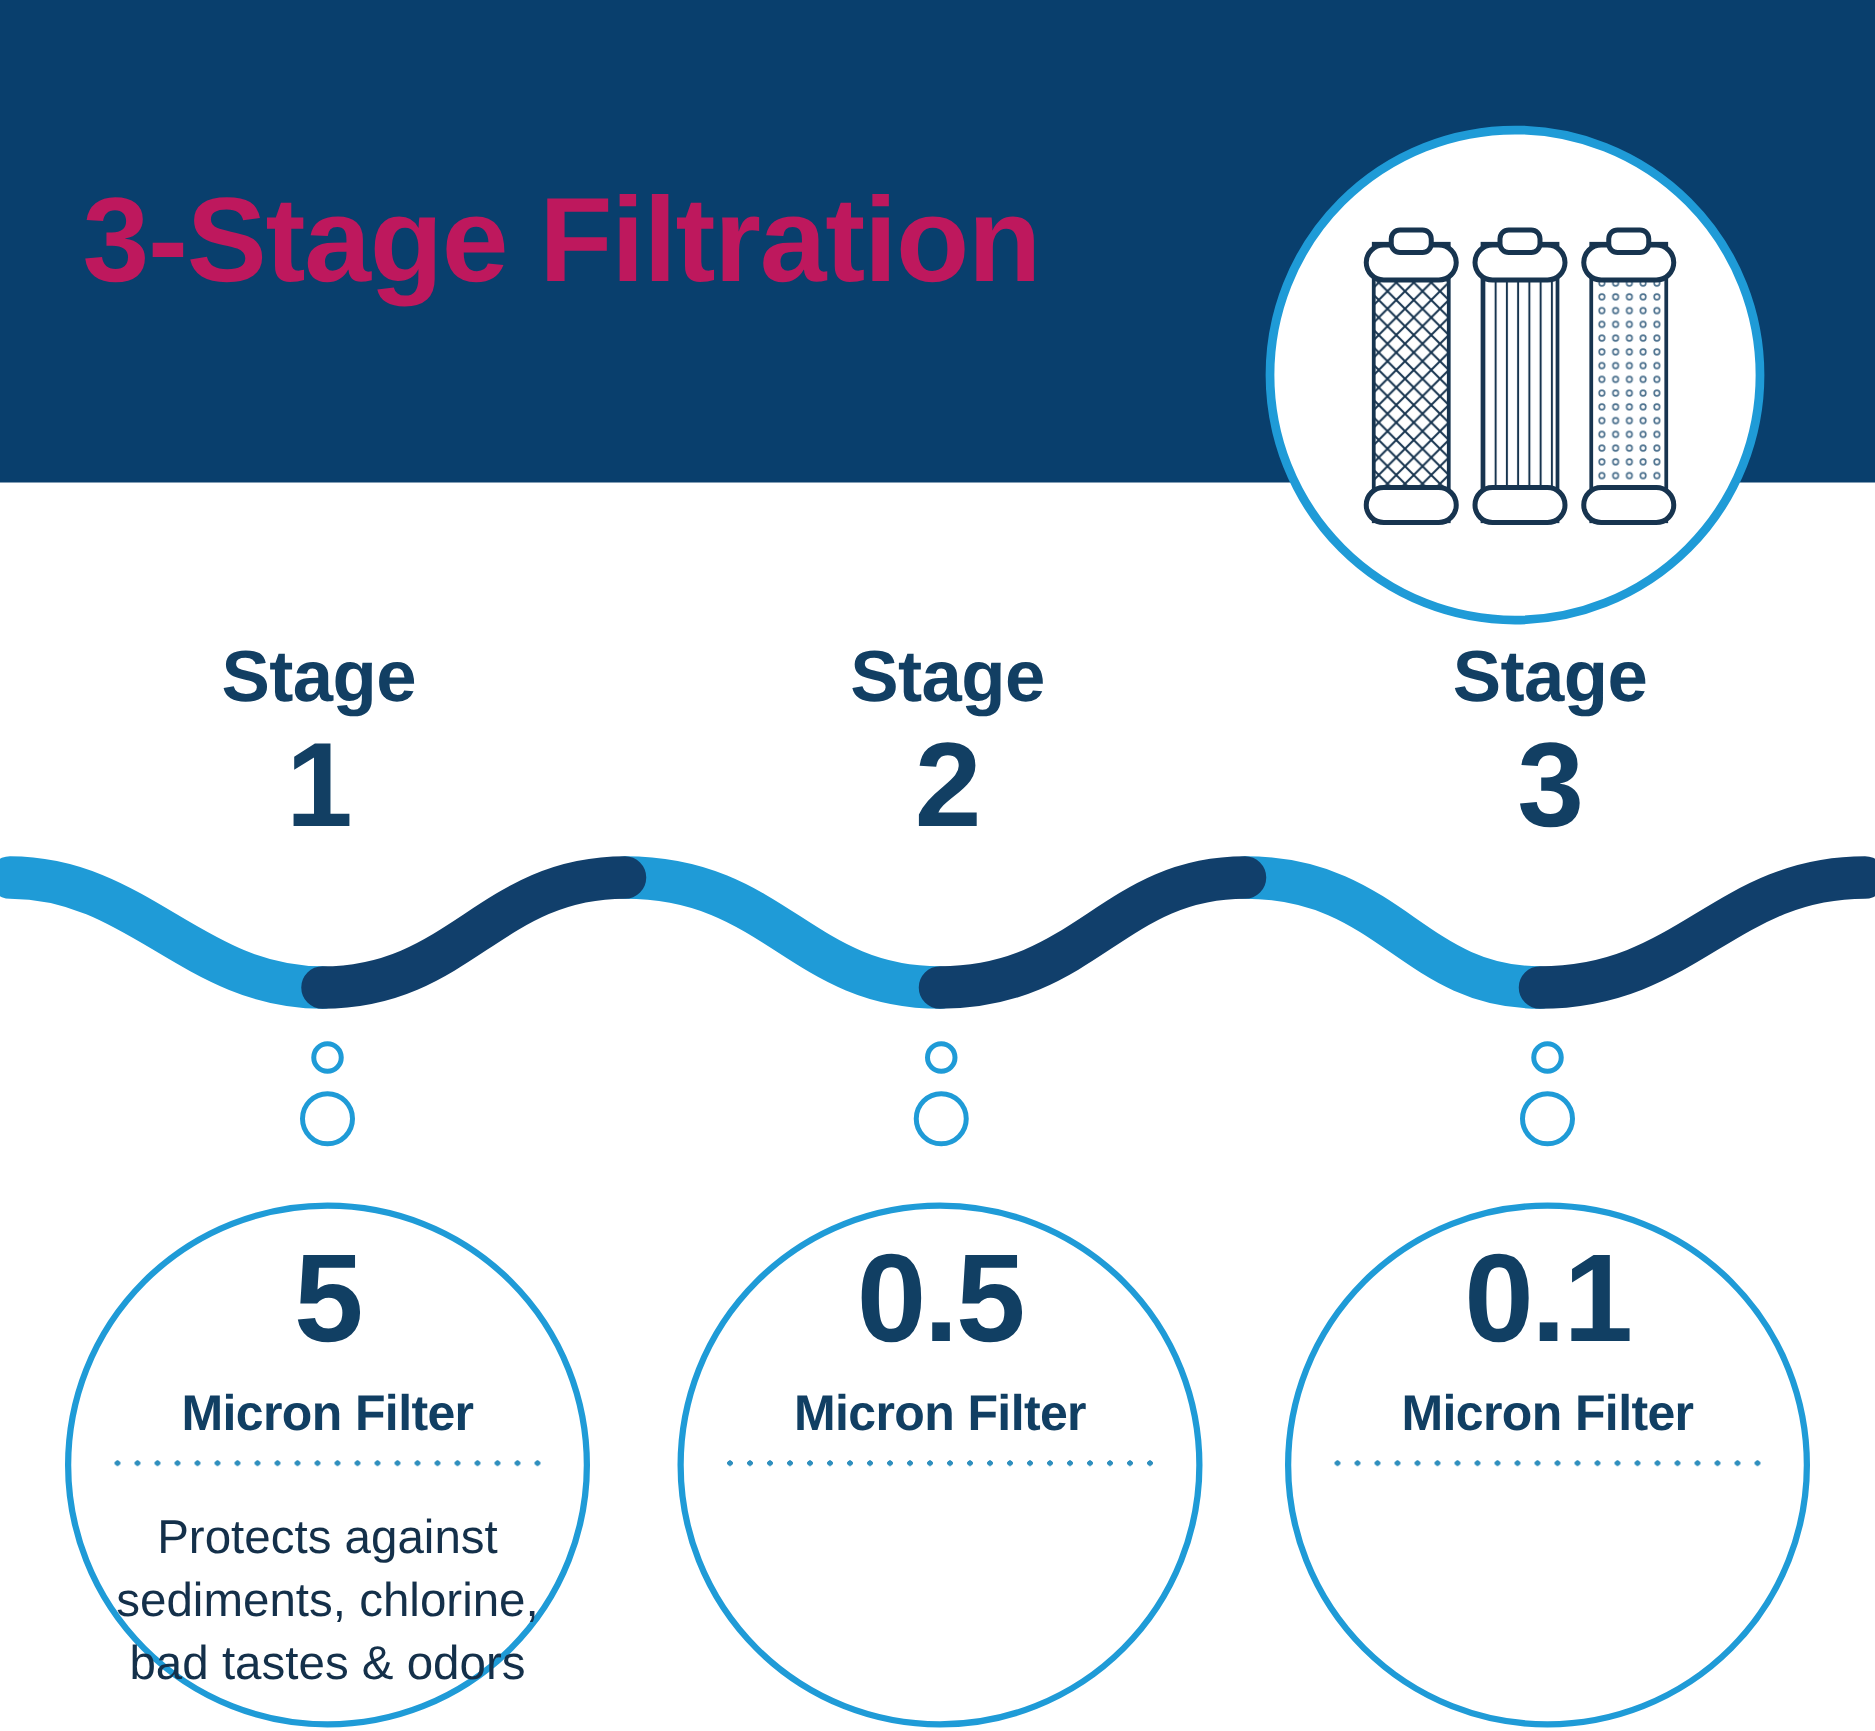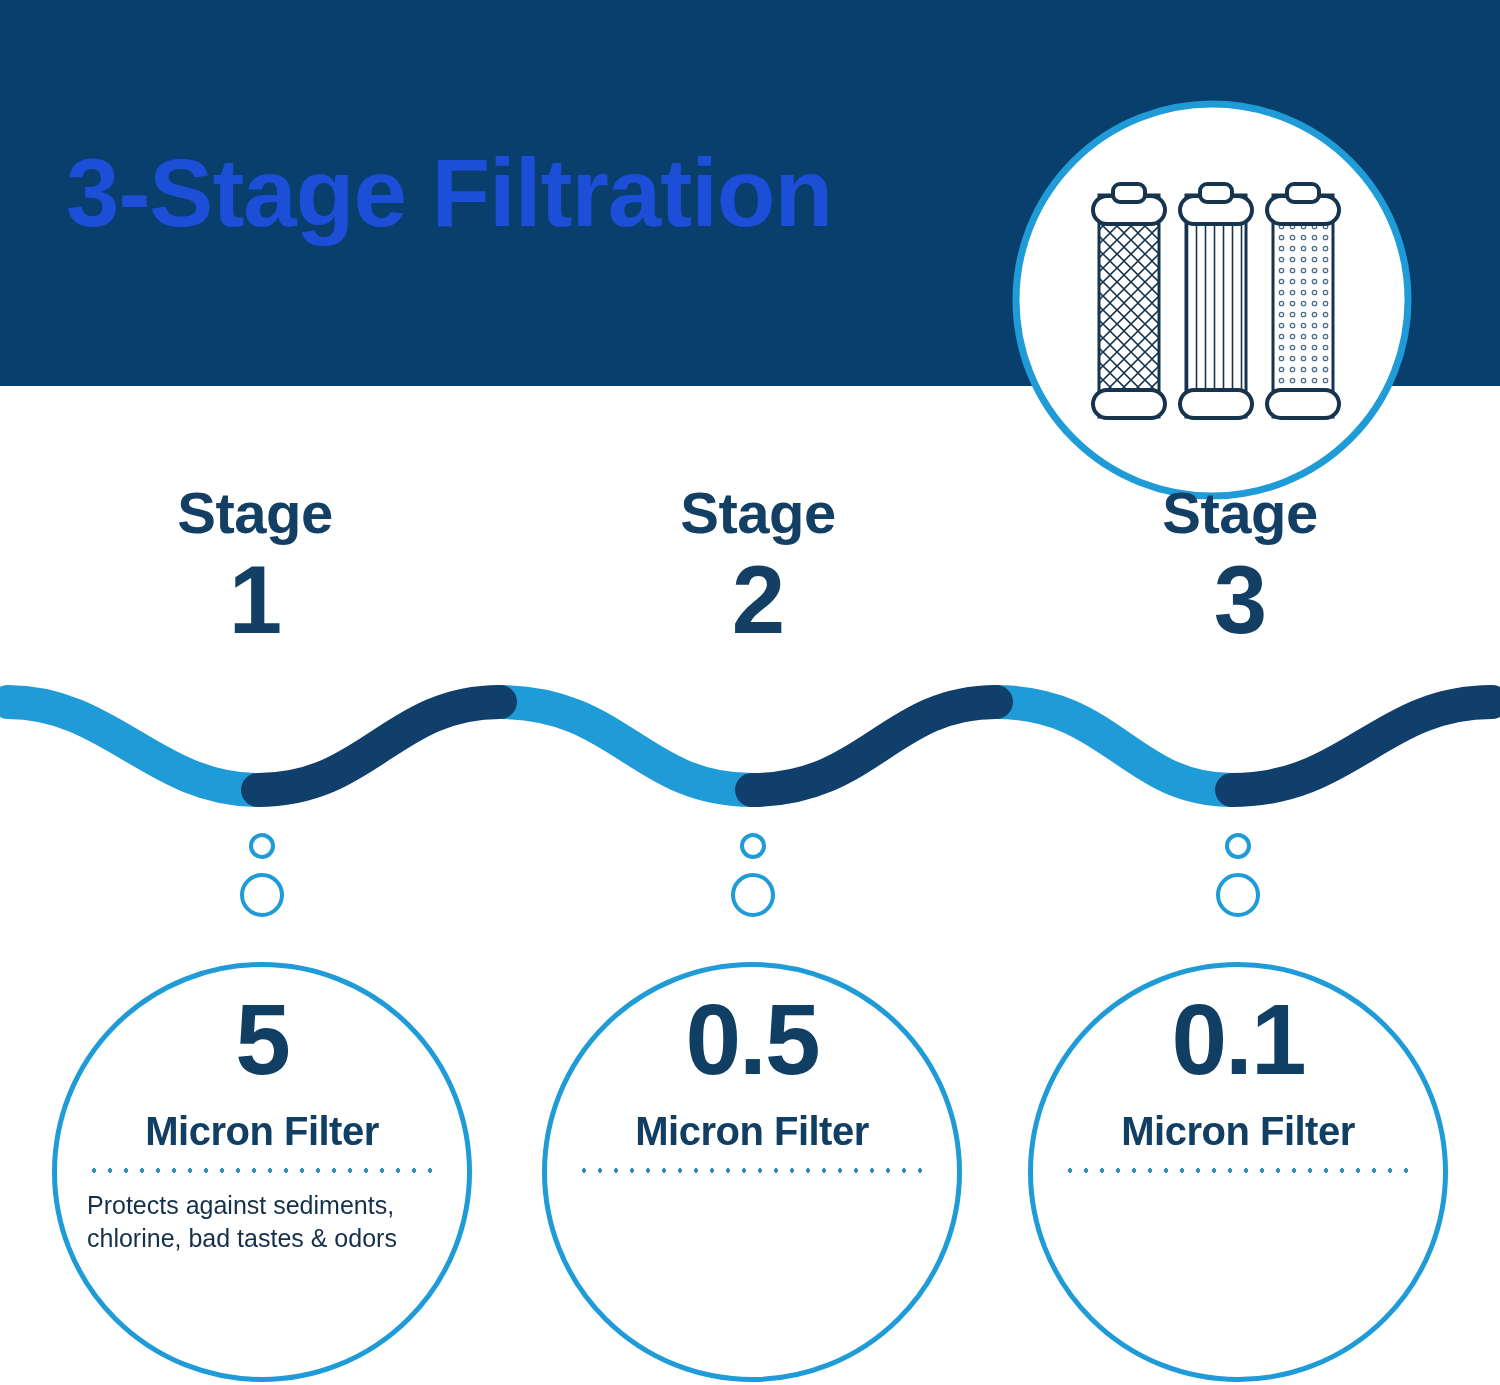--- a/index.html
+++ b/index.html
@@ -23,39 +23,39 @@
     width: 1500px;
     height: 386px;
     background: #093f6d;
   }
   .header-title {
     position: absolute;
     left: 66px;
     top: 143px;
     font-size: 96px;
     font-weight: bold;
-    color: #1d4ed8;
+    color: #be185d;
     letter-spacing: -1px;
     line-height: 1.05;
     white-space: nowrap;
   }
 
   
   .cartridge-badge {
     position: absolute;
     left: 1012px;
     top: 100px;
     width: 400px;
     height: 400px;
   }
 
   
   .stage-col {
     position: absolute;
-    top: 484px;
+    top: 513px;
     width: 360px;
     text-align: center;
     color: #123f63;
   }
   .stage-col.c1 { left: 75px; }
   .stage-col.c2 { left: 578px; }
   .stage-col.c3 { left: 1060px; }
 
   .stage-word {
     font-size: 58px;
@@ -144,24 +144,24 @@
     width: 352px;
     height: 5px;
     margin-top: 17px;
     background-image: radial-gradient(circle, #2f8fbe 0, #2f8fbe 2.1px, transparent 2.4px);
     background-size: 16px 5px;
     background-repeat: repeat-x;
     background-position: left center;
   }
   .bubble-desc {
     color: #14304a;
-    font-size: 25px;
+    font-size: 38px;
     line-height: 1.33;
-    text-align: left;
-    margin-top: 16px;
+    text-align: center;
+    margin-top: 32px;
     width: 350px;
   }
 </style>
 </head>
 <body>
 
 <div class="header-band"></div>
 
 <div class="header-title">3-Stage Filtration</div>
 

